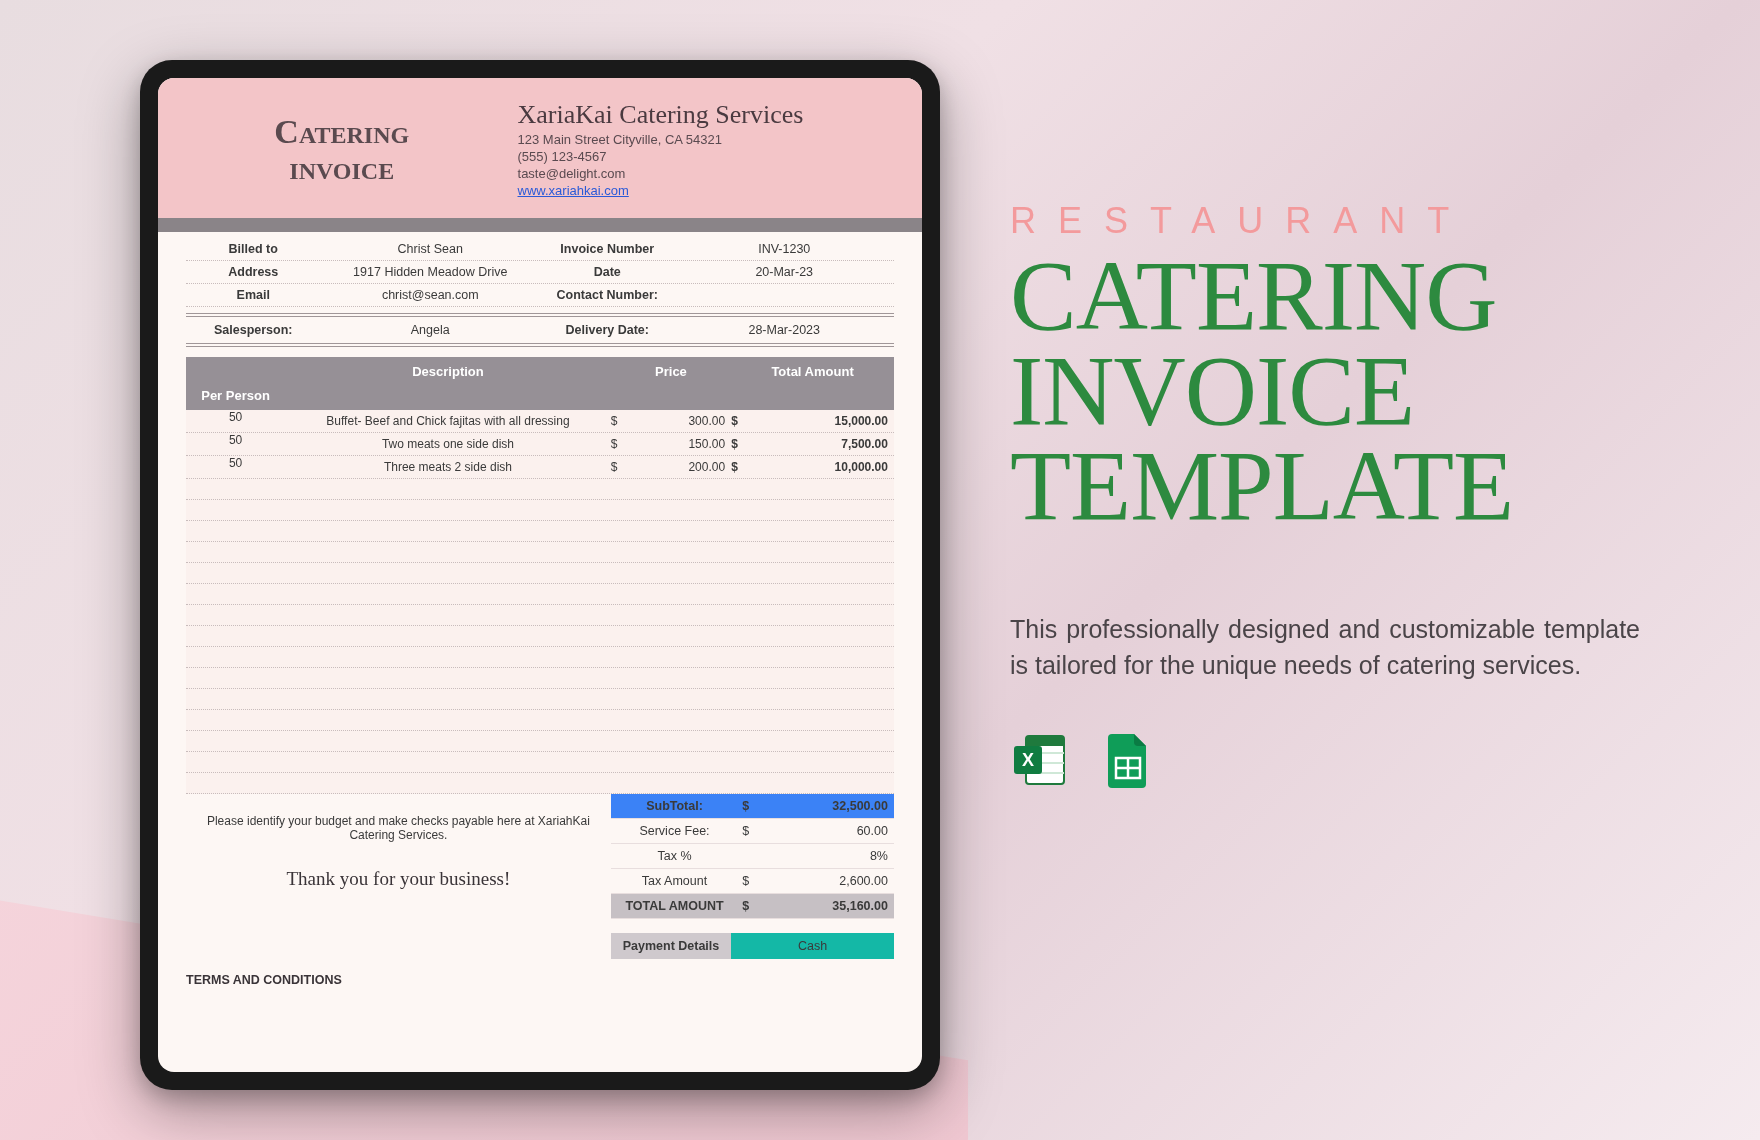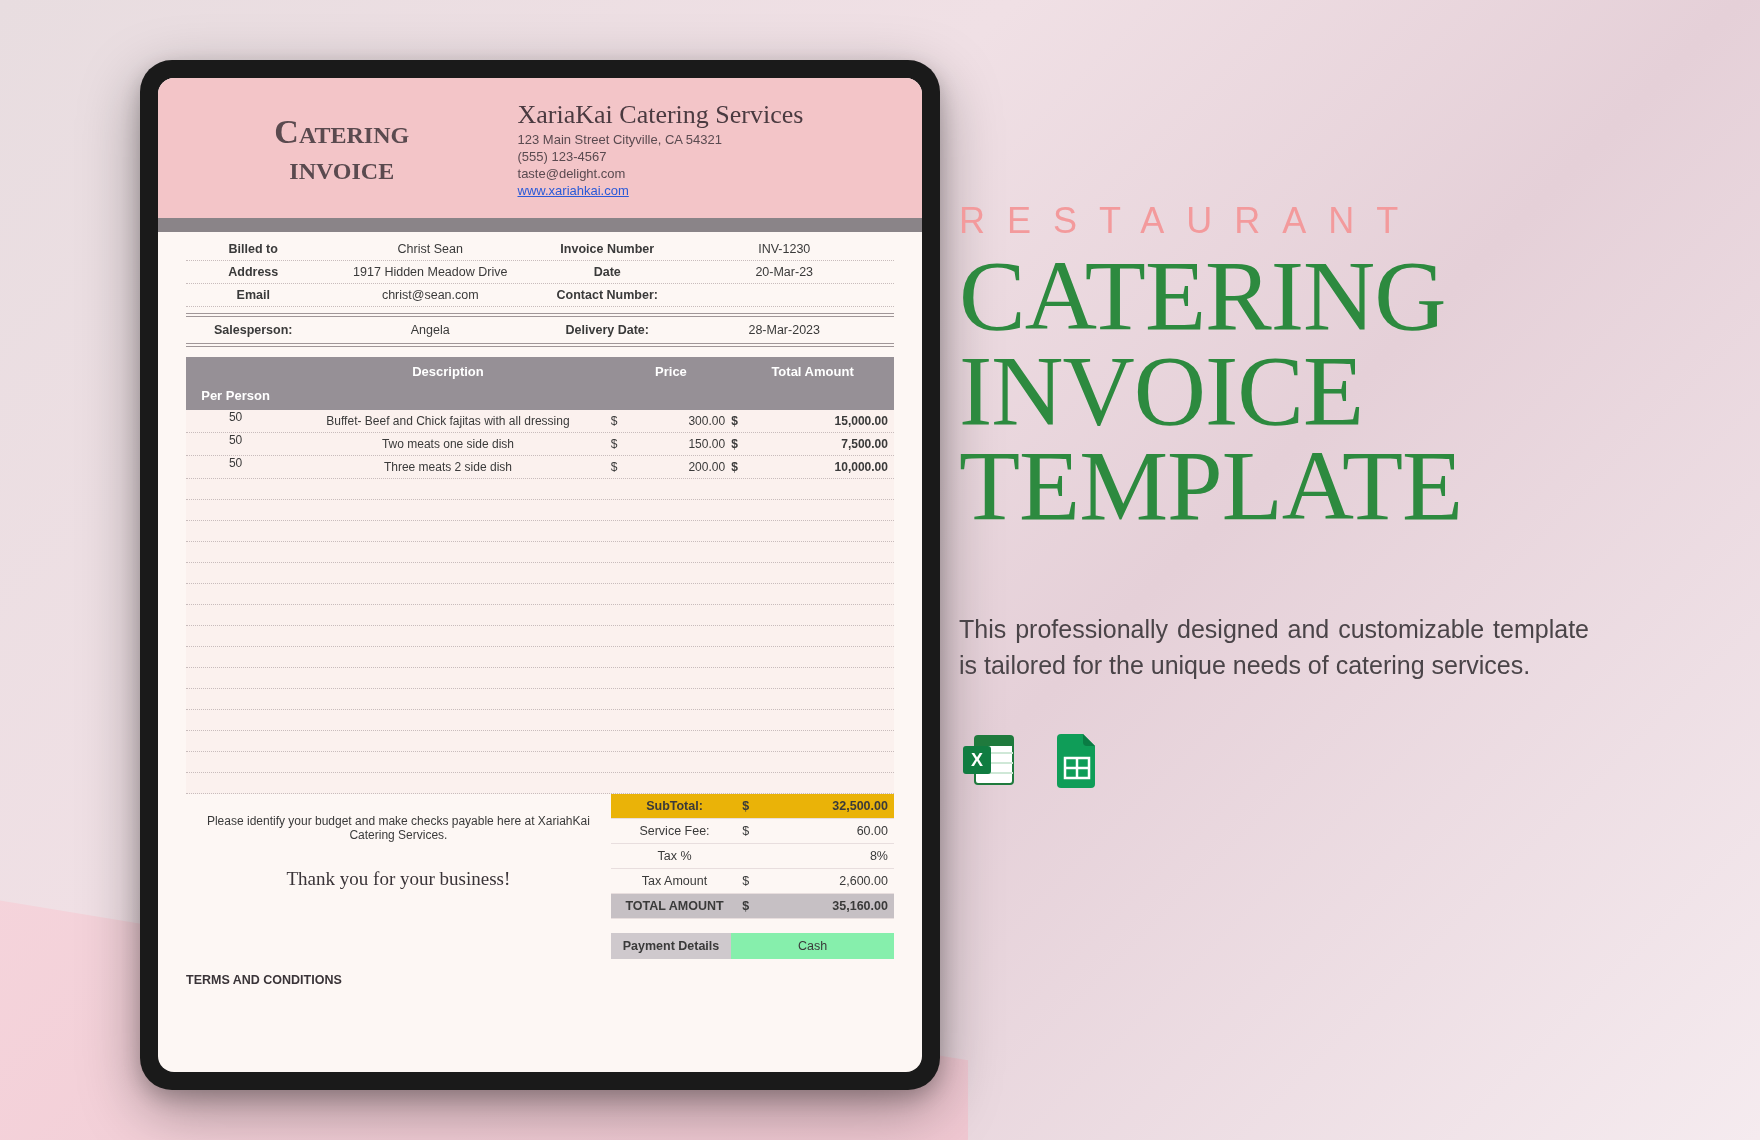--- a/index.html
+++ b/index.html
@@ -36,34 +36,34 @@
 .td3 .num { flex:1; text-align:right; }
 .td4 { width:23%; display:flex; padding:4px 6px 4px 0; font-weight:700; }
 .td4 .cur { width:18px; }
 .td4 .num { flex:1; text-align:right; }
 .erow { height:21px; margin:0 28px; border-bottom:1px dotted #c8bcbc; background:#fbf1ee; }
 .footer { display:flex; margin:0 28px; }
 .foot-l { width:60%; padding:20px 10px 0; font-size:12px; text-align:center; }
 .thanks { font-family:"Brush Script MT","Segoe Script",cursive; font-size:19px; margin-top:26px; color:#3a3438; }
 .foot-r { width:40%; }
 .sumrow { display:flex; font-size:12.5px; border-bottom:1px solid #e8dede; }
-.sumrow.g { background:#eab308; font-weight:700; }
+.sumrow.g { background:#3b82f6; font-weight:700; }
 .sumrow.total { background:#c6c0c4; font-weight:700; }
 .slab { width:45%; text-align:center; padding:5px 4px; font-weight:700; }
 .scur { width:12%; padding:5px 0 5px 4px; font-weight:700; }
 .sval { width:43%; text-align:right; padding:5px 6px 5px 0; font-weight:700; }
 .sumrow.plain .slab { font-weight:400; }
 .sumrow.plain .sval { font-weight:400; }
 .sumrow.plain .scur { font-weight:400; }
 .pay { display:flex; margin:14px 28px 0; font-size:12.5px; }
 .pay-gap { width:60%; }
 .pay-l { width:17%; background:#cfc9cd; text-align:center; font-weight:700; padding:6px 4px; }
-.pay-v { width:23%; text-align:center; padding:6px 4px; background:#86efac; }
+.pay-v { width:23%; text-align:center; padding:6px 4px; background:#14b8a6; }
 .terms { margin:14px 28px 0; font-weight:700; font-size:12.5px; color:#3a3438; }
-.right { position:absolute; left:959px; top:200px; width:630px; }
+.right { position:absolute; left:1010px; top:200px; width:630px; }
 .kicker { color:#f39a9c; font-size:36px; font-weight:500; letter-spacing:22px; }
 .big { font-family:Georgia,"Times New Roman",serif; color:#2d8a3f; font-size:100px; font-weight:500; line-height:0.95; margin-top:6px; letter-spacing:-1px; }
 .desc { margin-top:78px; color:#4a4448; font-size:25px; line-height:1.45; text-align:justify; }
 .icons { margin-top:46px; display:flex; gap:28px; }
 .icon { width:60px; height:60px; border-radius:10px; position:relative; }
 .icon svg { width:100%; height:100%; }
 </style>
 </head>
 <body>
 

